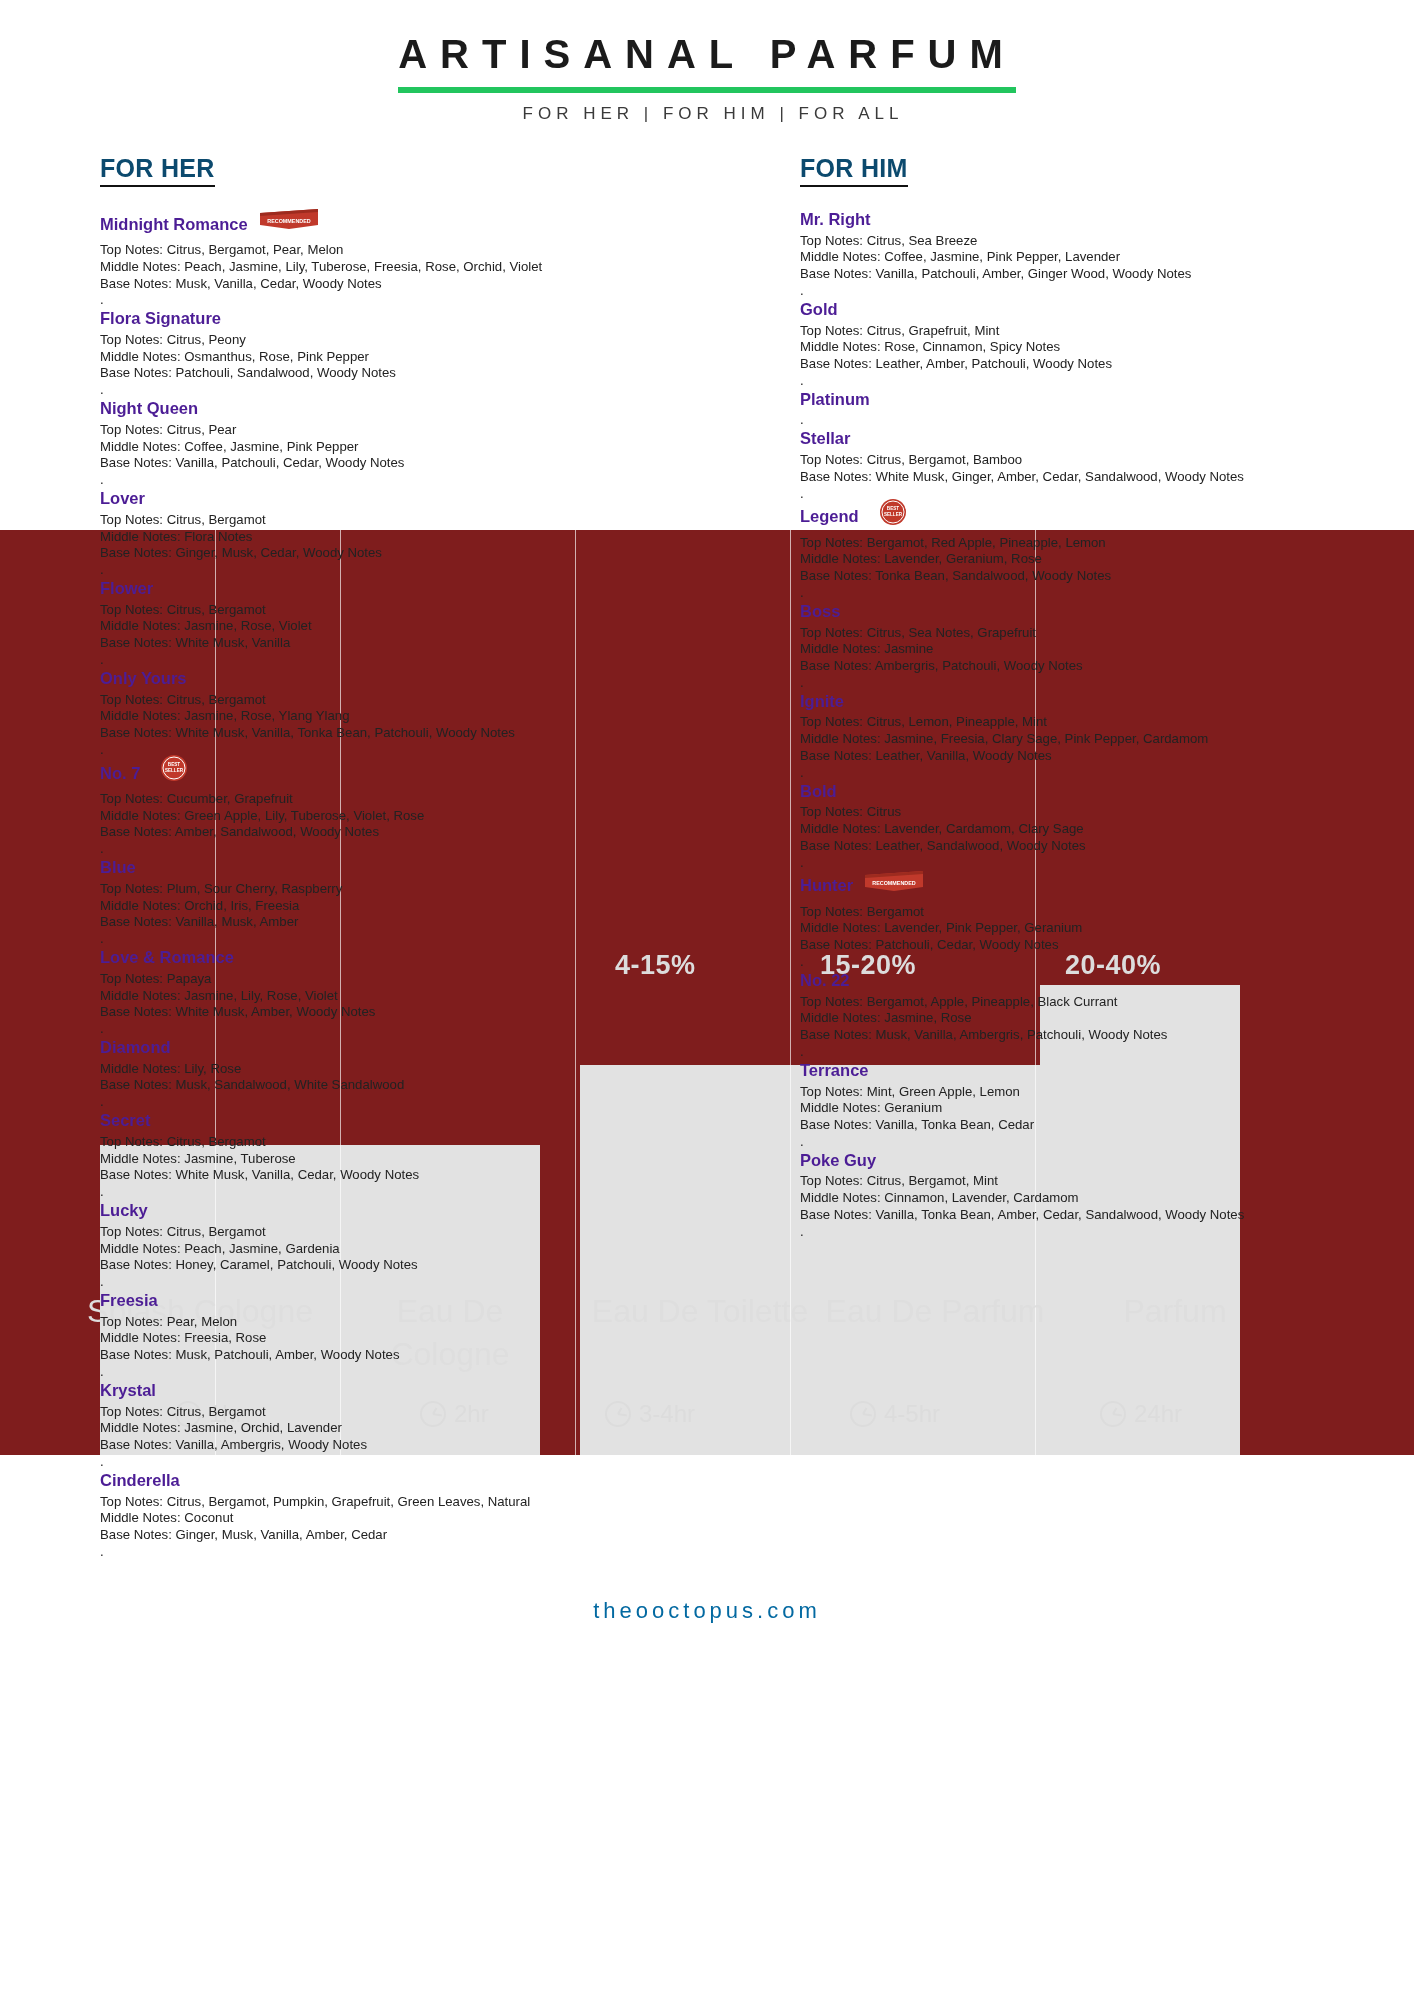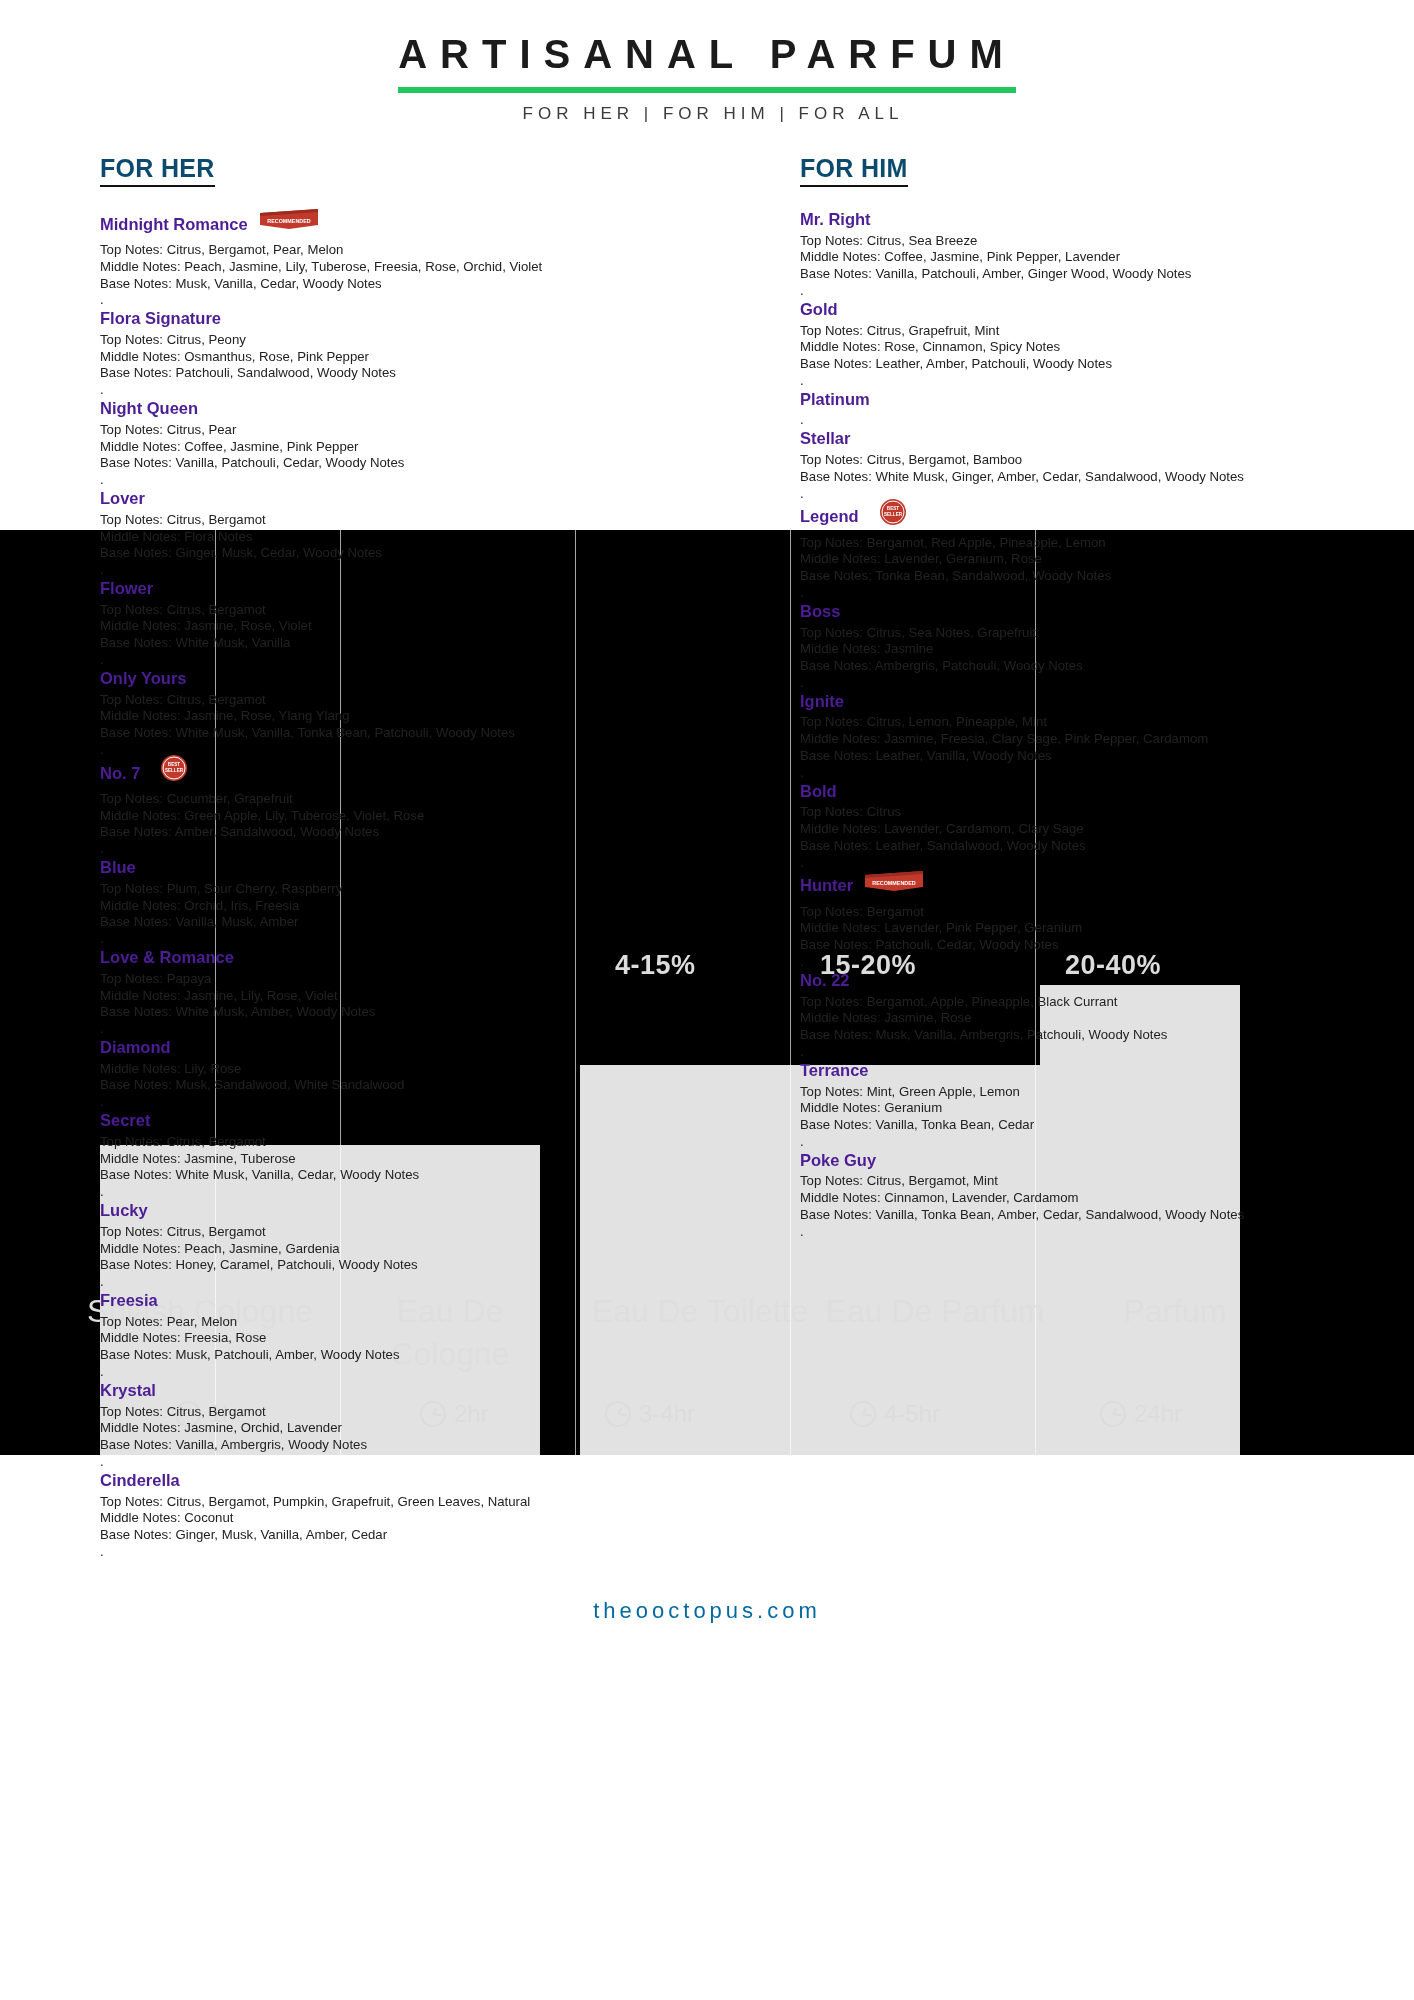--- a/index.html
+++ b/index.html
@@ -23,21 +23,21 @@
     padding: 0;
   }
 
   
   .watermark-band {
     position: absolute;
     left: 0;
     top: 530px;
     width: 1414px;
     height: 925px;
-    background: #000000;
+    background: #7f1d1d;
     z-index: 0;
     overflow: hidden;
   }
   .wm-bars {
     position: absolute;
     inset: 0;
   }
   .wm-bar {
     position: absolute;
     bottom: 0;

